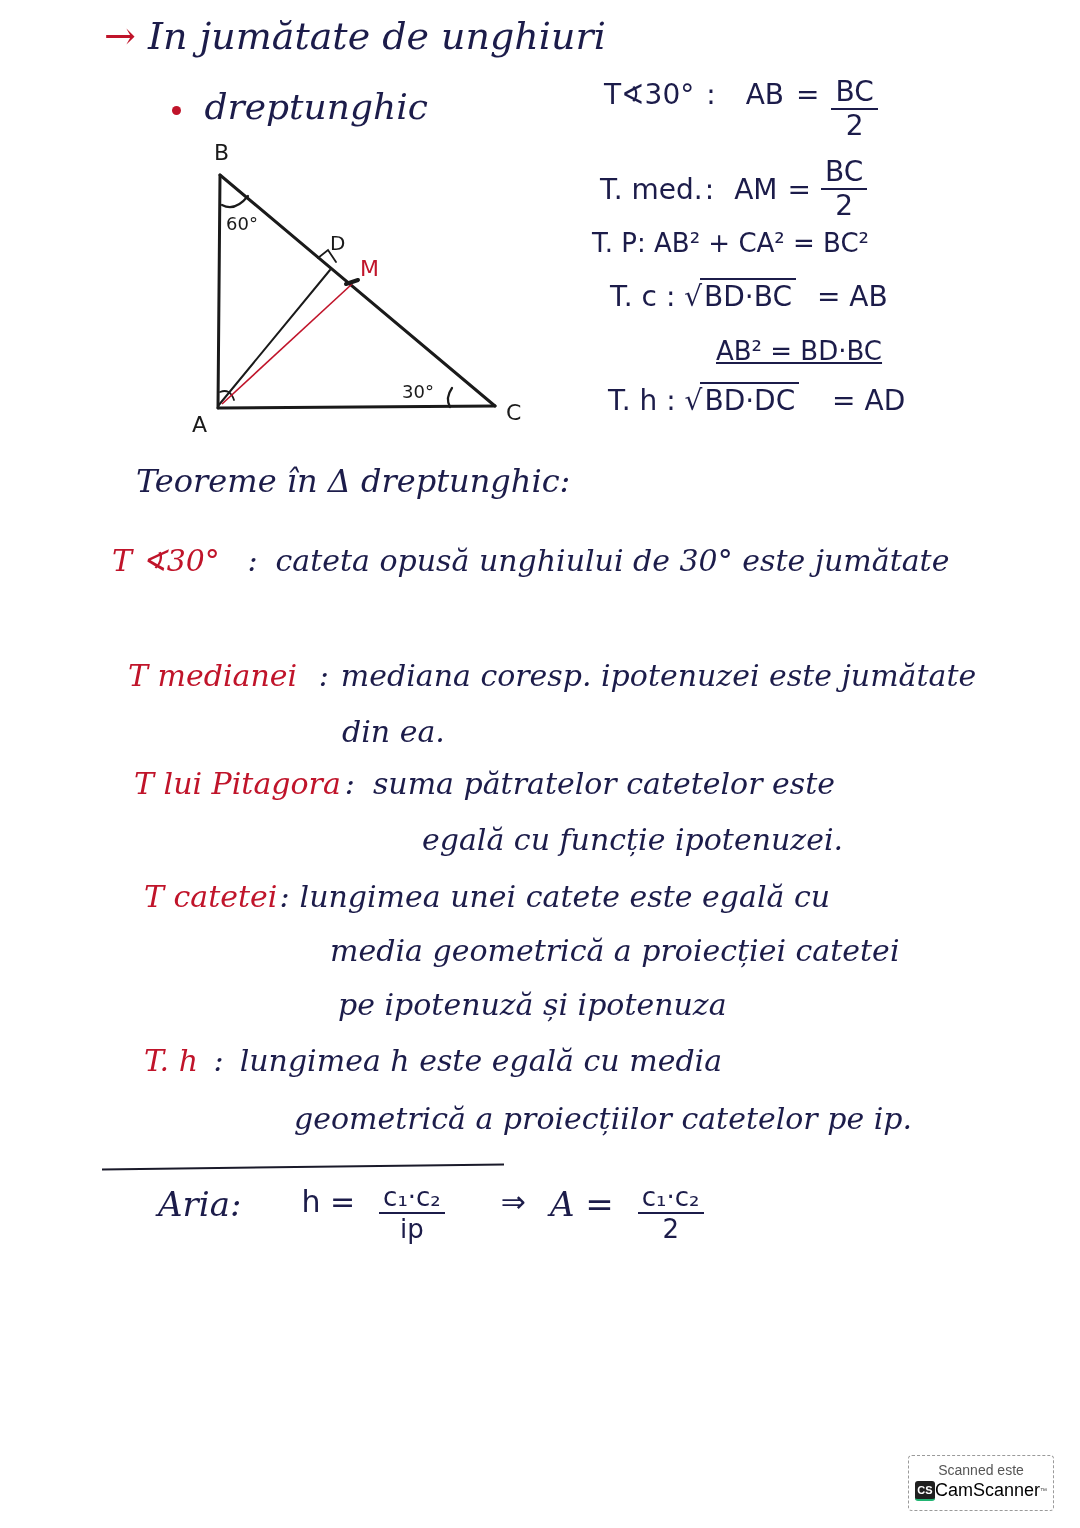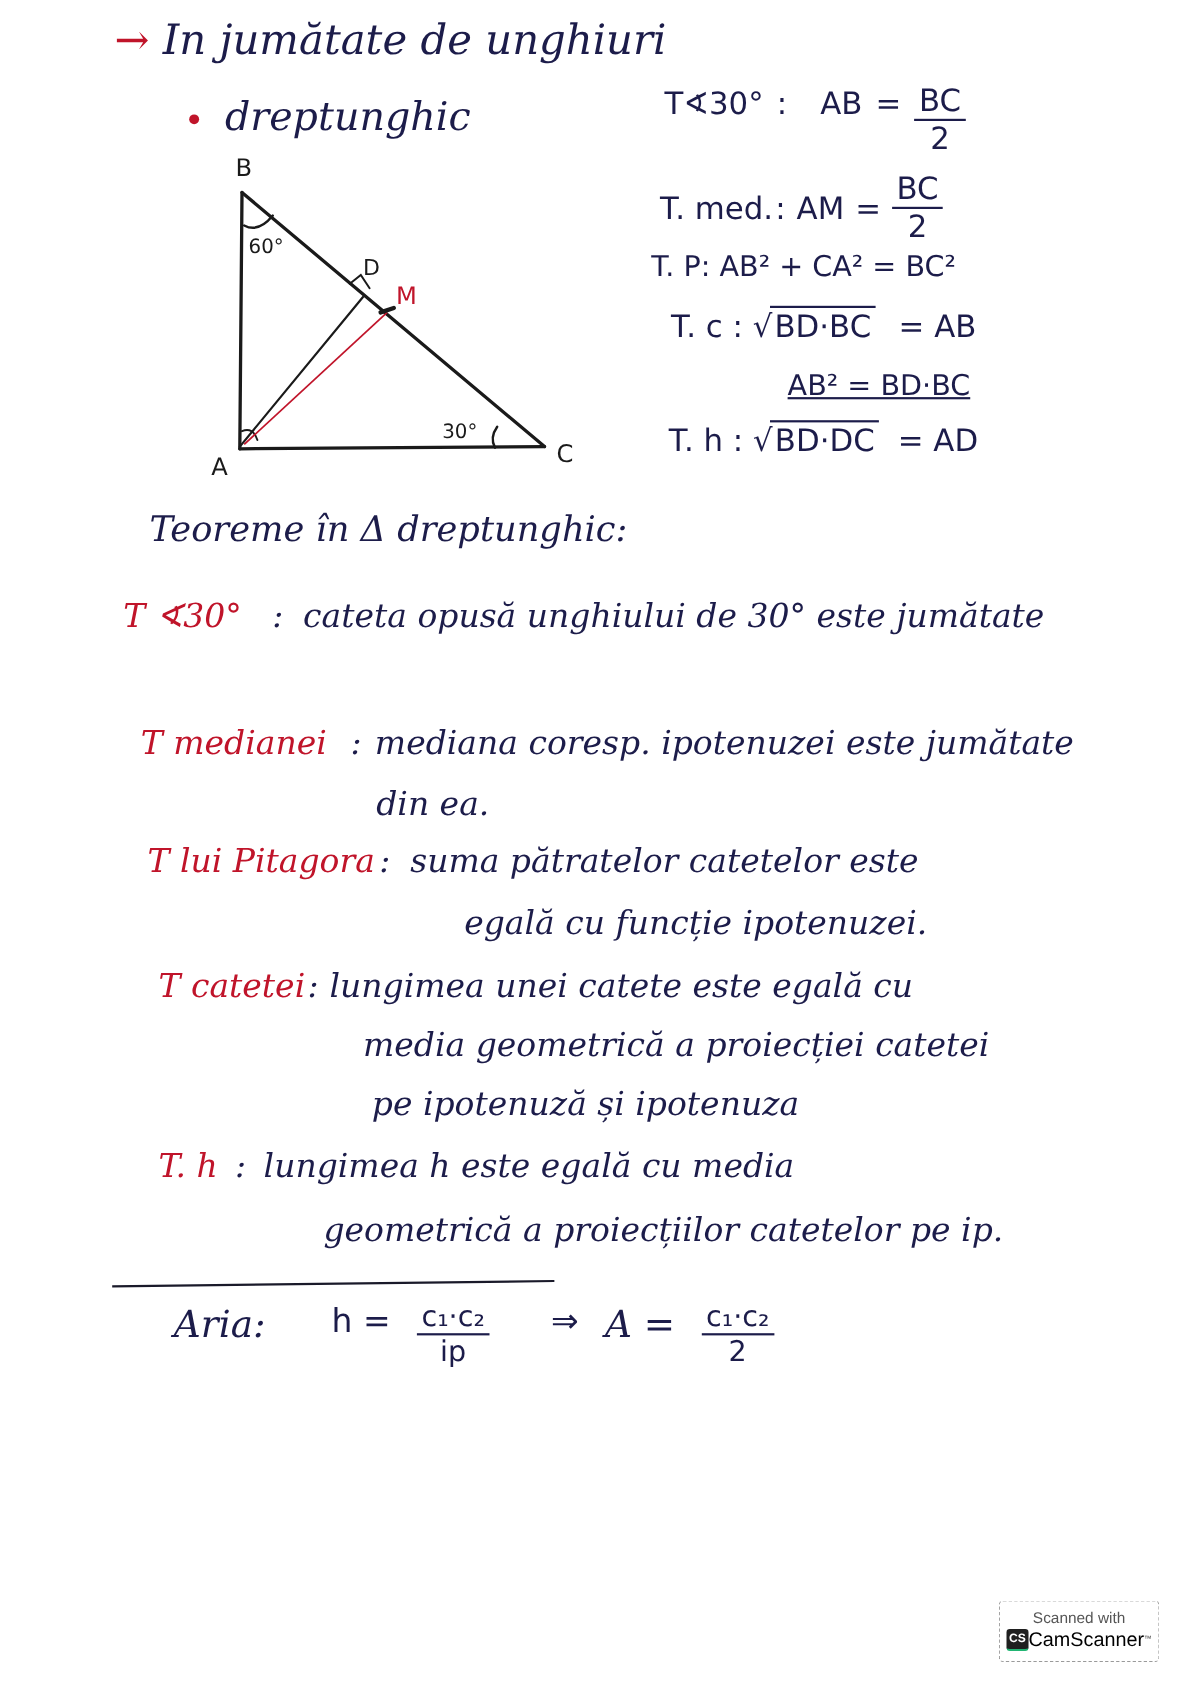--- a/index.html
+++ b/index.html
@@ -66,21 +66,21 @@
   <span>=</span>
   <span class="frac">
       <span class="num">BC</span>
       <span class="den">2</span>
     </span>
 </div>
 
 <div class="abs ink mono" style="left:600px; top:158px; font-size:28px; display:flex; align-items:center; gap:10px;">
   <span>T. med.</span>
     <span style="margin-left:-8px;">:</span>
-  <span style="margin-left:0;">AM</span>
+  <span style="margin-left:10px;">AM</span>
   <span>=</span>
   <span class="frac">
       <span class="num">BC</span>
       <span class="den">2</span>
     </span>
 </div>
 
 <div class="abs ink mono" style="left:592px; top:228px; font-size:26px;">
   <span>T. P</span><span>:</span>
   <span>AB² + CA² = BC²</span>
@@ -92,21 +92,21 @@
   <span style="margin-left:12px;">= AB</span>
 </div>
 
 <div class="abs ink mono" style="left:716px; top:336px; font-size:26px;text-decoration:underline;">
   <span>AB² = BD·BC</span>
 </div>
 
 <div class="abs ink mono" style="left:608px; top:384px; font-size:28px;">
   <span>T. h</span> <span>:</span>
   <span>√</span><span class="sqrt">BD·DC</span>
-  <span style="margin-left:8px;">= AD</span>
+  <span style="margin-left:24px;">= AD</span>
 </div>
 
 <div class="abs ink hw" style="left:136px; top:462px; font-size:32px;">Teoreme în Δ dreptunghic:</div>
 
 <div class="abs hw" style="left:112px; top:534px; font-size:30px; line-height:54px;">
   <div><span class="red">T ∢30°</span> <span class="ink" style="margin:0 18px;">:</span><span class="ink">cateta opusă unghiului de 30° este jumătate</span></div>
 </div>
 
 <div class="abs hw" style="left:128px; top:648px; font-size:30px; line-height:56px;">
   <div><span class="red">T medianei</span> <span class="ink" style="margin:0 12px;">:</span><span class="ink">mediana coresp. ipotenuzei este jumătate</span></div>
@@ -140,19 +140,19 @@
     </span>
   <span class="mono" style="margin-left:32px;">⇒</span>
   <span class="hw" style="font-size:34px;">A =</span>
   <span class="frac mono" style="font-size:26px;">
       <span class="num">c₁·c₂</span>
       <span class="den">2</span>
     </span>
 </div>
 
 <div class="stamp">
-  <div class="l1">Scanned with</div>
+  <div class="l1">Scanned este</div>
   <div class="l2">
     <span class="cs">CS</span>
     <span class="brand">CamScanner</span>
       <span class="tm">™</span>
   </div>
 </div>
 
 </body></html>

